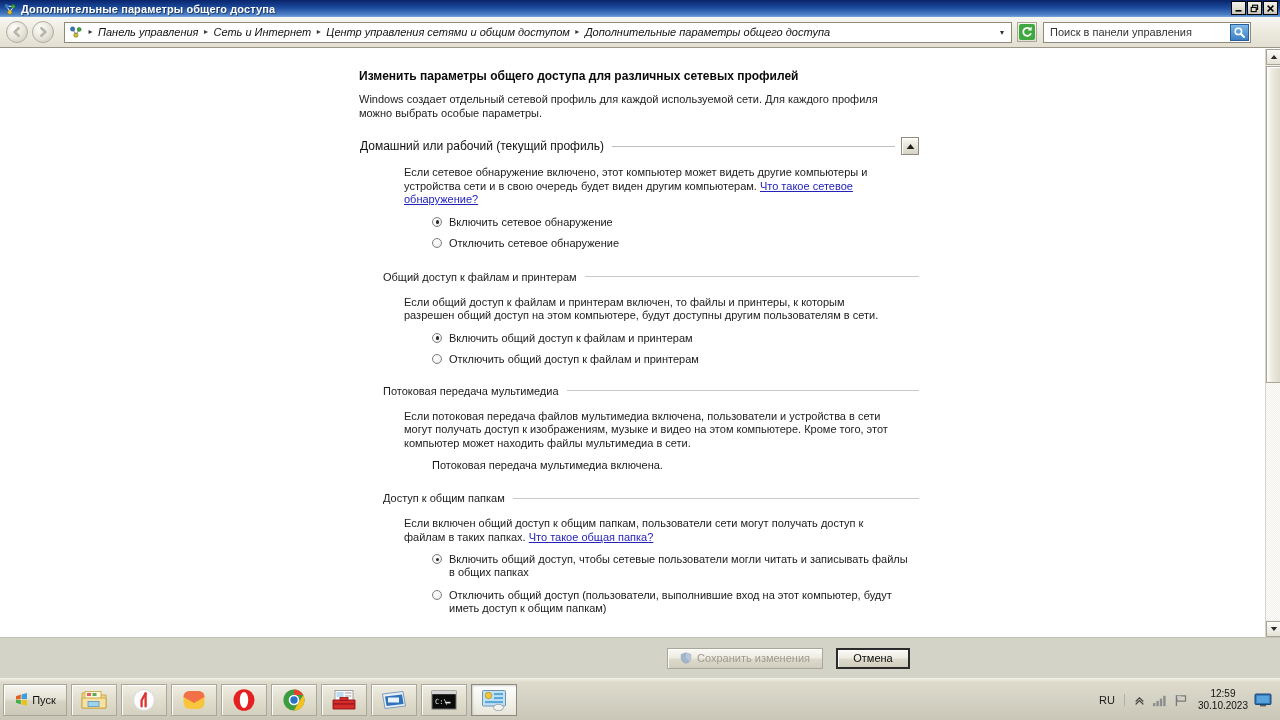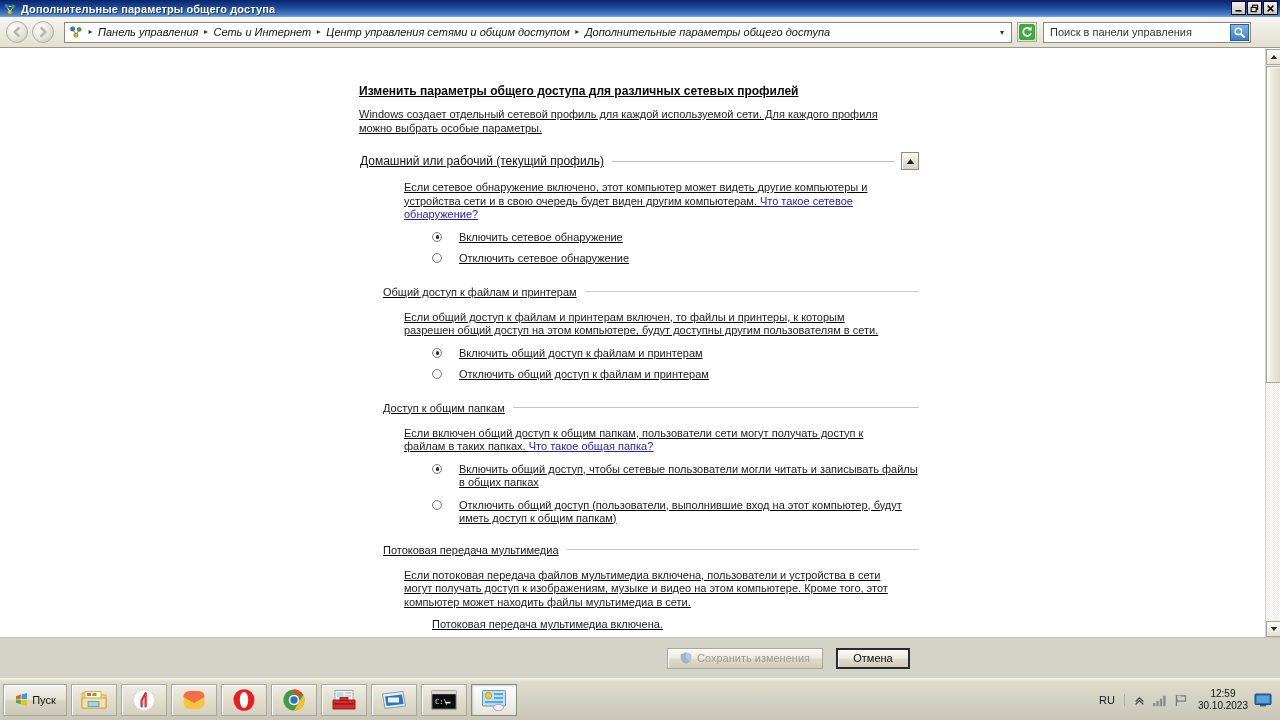--- a/index.html
+++ b/index.html
@@ -105,21 +105,21 @@
     border: 1px solid #2a5e96;
     display: flex; align-items: center; justify-content: center;
   }
 
   
   #content {
     position: absolute; left: 0; top: 49px; width: 1265px; height: 588px;
     background: #ffffff; overflow: hidden;
   }
   #inner {
-    position: absolute; left: 359px; top: 35px; width: 560px; text-decoration: underline;
+    position: absolute; left: 359px; top: 20px; width: 560px;
   }
   .h1 {
     font-size: 12px; font-weight: bold; color: #0a0a0a; margin: 0 0 9px 0;
     letter-spacing: 0;
   }
   .intro {
     font-size: 11px; color: #222; line-height: 14px; margin: 0 0 16px 0;
     width: 525px;
   }
 
@@ -155,21 +155,20 @@
   .sec-body { margin-left: 21px; margin-top: 10px; }
   .desc {
     font-size: 11px; color: #222; line-height: 13.5px; width: 492px;
     margin: 0 0 9px 0;
   }
   .lnk { color: #2222bb; text-decoration: underline; cursor: pointer; }
 
   .radio-row {
     display: flex; align-items: flex-start; margin: 0 0 8px 0;
     padding-left: 28px;
-    justify-content: space-between;
   }
   .radio {
     width: 10px; height: 10px; border-radius: 50%; flex: none;
     border: 1px solid #7d7d7d;
     background: radial-gradient(circle at 40% 35%, #ffffff 0%, #f3f3f3 60%, #dedede 100%);
     margin-top: 1px; margin-right: 7px;
     position: relative;
   }
   .radio.on::after {
     content: ""; position: absolute; left: 2.5px; top: 2.5px;
@@ -401,46 +400,46 @@
               <span class="radio on"></span>
               <span class="radio-label">Включить общий доступ к файлам и принтерам</span>
             </div>
             <div class="radio-row">
               <span class="radio"></span>
               <span class="radio-label">Отключить общий доступ к файлам и принтерам</span>
             </div>
           </div>
         </div>
 
+        <div class="section" style="margin-top:16px;">
+          <div class="sec-head">
+            <span class="stitle">Потоковая передача мультимедиа</span>
+            <span class="rule"></span>
+          </div>
+          <div class="sec-body">
+            <p class="desc" style="width:500px;">Если потоковая передача файлов мультимедиа включена, пользователи и устройства в сети могут получать доступ к изображениям, музыке и видео на этом компьютере. Кроме того, этот компьютер может находить файлы мультимедиа в сети.</p>
+            <div class="plain-line">Потоковая передача мультимедиа включена.</div>
+          </div>
+        </div>
+
         <div class="section" style="margin-top:18px;">
           <div class="sec-head">
             <span class="stitle">Доступ к общим папкам</span>
             <span class="rule"></span>
           </div>
           <div class="sec-body">
             <p class="desc"><span>Если включен общий доступ к общим папкам, пользователи сети могут получать доступ к файлам в таких папках. </span><span class="lnk">Что такое общая папка?</span></p>
             <div class="radio-row">
               <span class="radio on"></span>
               <span class="radio-label">Включить общий доступ, чтобы сетевые пользователи могли читать и записывать файлы в общих папках</span>
             </div>
             <div class="radio-row" style="margin-top:10px;">
               <span class="radio"></span>
               <span class="radio-label">Отключить общий доступ (пользователи, выполнившие вход на этот компьютер, будут иметь доступ к общим папкам)</span>
             </div>
-          </div>
-        </div>
-
-        <div class="section" style="margin-top:16px;">
-          <div class="sec-head">
-            <span class="stitle">Потоковая передача мультимедиа</span>
-            <span class="rule"></span>
-          </div>
-          <div class="sec-body">
-            <p class="desc" style="width:500px;">Если потоковая передача файлов мультимедиа включена, пользователи и устройства в сети могут получать доступ к изображениям, музыке и видео на этом компьютере. Кроме того, этот компьютер может находить файлы мультимедиа в сети.</p>
-            <div class="plain-line">Потоковая передача мультимедиа включена.</div>
           </div>
         </div>
 
       </div>
     </div>
   </div>
 
   <div id="vscroll">
     <div class="sb-arrow up">
       <svg width="8" height="6" viewBox="0 0 8 6">

